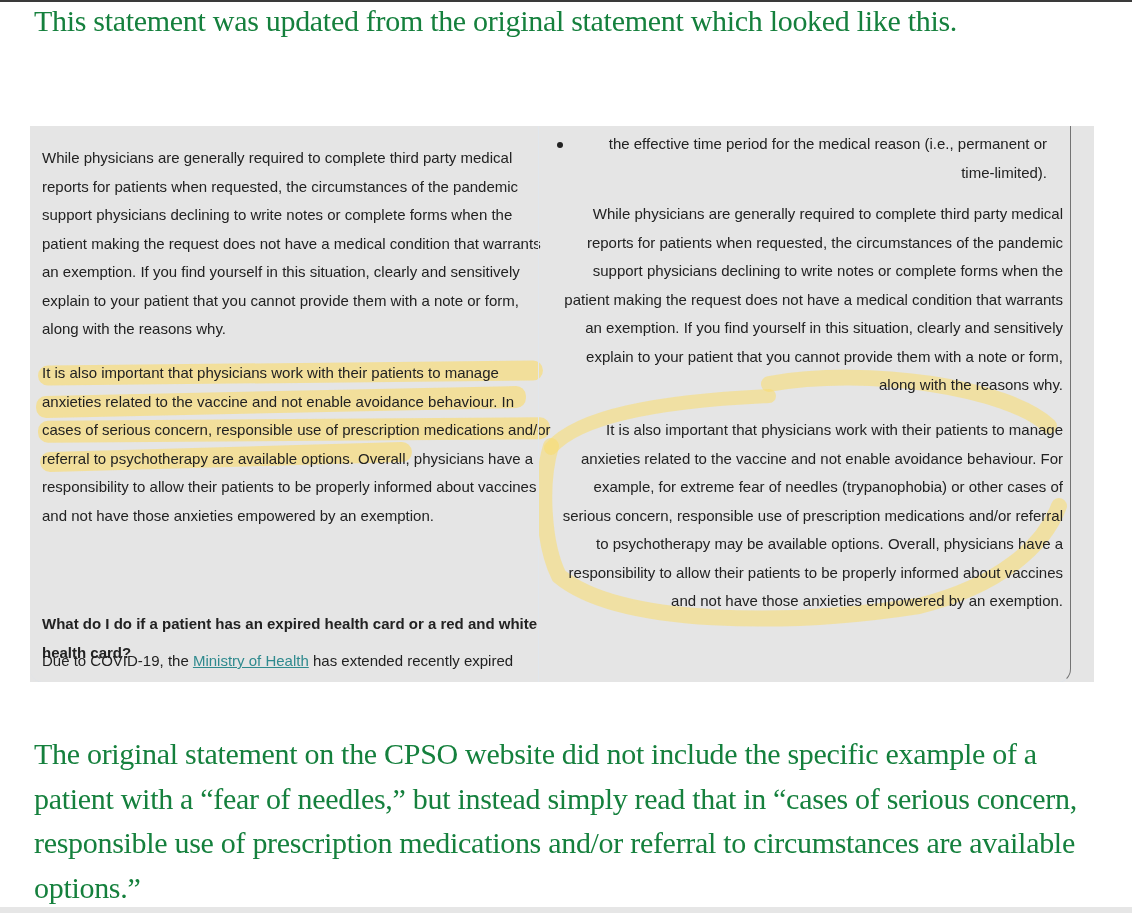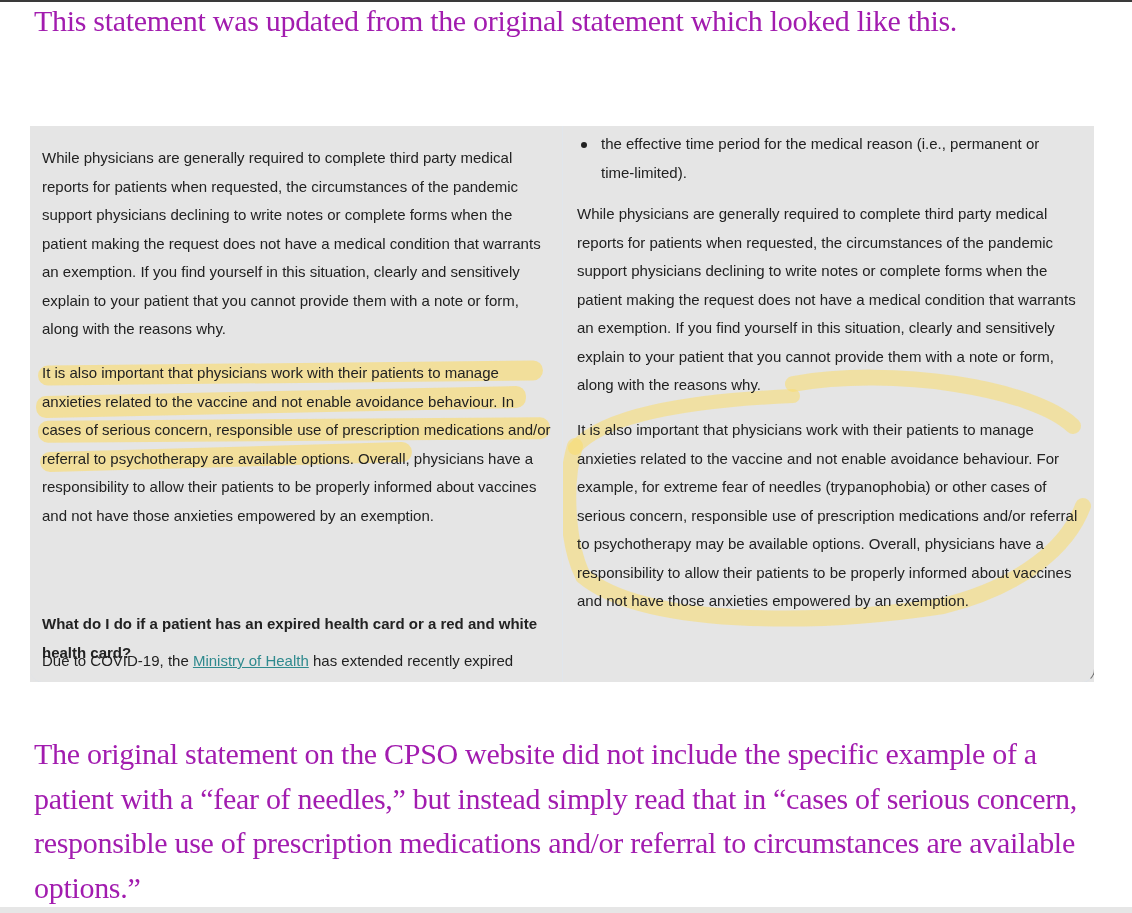--- a/index.html
+++ b/index.html
@@ -4,39 +4,39 @@
   <style>
     html, body { margin: 0; padding: 0; }
     body {
       width: 1132px; height: 913px; overflow: hidden; position: relative;
       background: #ffffff; color: #1a1a1a;
     }
     .top-rule { position: absolute; left: 0; top: 0; width: 1132px; height: 2px; background: #3a3a3a; }
     .article-text {
       position: absolute; left: 34px;
       font-family: "Liberation Serif", "DejaVu Serif", serif;
-      font-size: 30px; line-height: 44.5px; color: #a21caf;
+      font-size: 30px; line-height: 44.5px; color: #15803d;
       letter-spacing: -0.3px;
       font-stretch: condensed;
     }
     .intro { top: -1px; width: 1040px; }
     .outro { top: 732px; width: 1080px; }
     .bottom-bar { position: absolute; left: 0; top: 907px; width: 1132px; height: 6px; background: #e6e6e6; }
 
     .embed {
       position: absolute; left: 30px; top: 126px; width: 1064px; height: 556px;
       background: #e5e5e5; overflow: hidden;
     }
     .col {
       position: absolute; top: 0; height: 556px; overflow: hidden;
       font-family: "Liberation Sans", "DejaVu Sans", sans-serif;
       font-size: 15px; line-height: 28.5px; color: #222;
     }
     .col-left { left: 0; width: 528px; border-bottom: 1px solid #dfe3e8; border-bottom-left-radius: 14px; }
-    .col-right { left: 532px; width: 531px; border-left: 1px solid #e1e6ec; border-right: 1px solid #737373; border-bottom: 1px solid #dfe3e8; border-bottom-right-radius: 14px; }
+    .col-right { left: 508px; width: 531px; border-left: 1px solid #e1e6ec; border-right: 1px solid #737373; border-bottom: 1px solid #dfe3e8; border-bottom-right-radius: 14px; text-align: right; }
     .col p { margin: 0; position: absolute; left: 12px; width: 512px; }
     .col-right p { left: 14px; width: 510px; }
     .col .q { font-weight: bold; margin-top: 36px; }
     .link { color: #2f8a8e; text-decoration: underline; }
     .bullet { position: absolute; left: 38px; top: 4px; width: 470px; }
     .bullet-dot { position: absolute; left: -20px; top: 12px; width: 6px; height: 6px; border-radius: 50%; background: #222; }
 
     .hl { position: absolute; pointer-events: none; }
     .hl-stroke { position: absolute; background: rgba(250, 220, 110, 0.62); border-radius: 10px; }
   </style>

